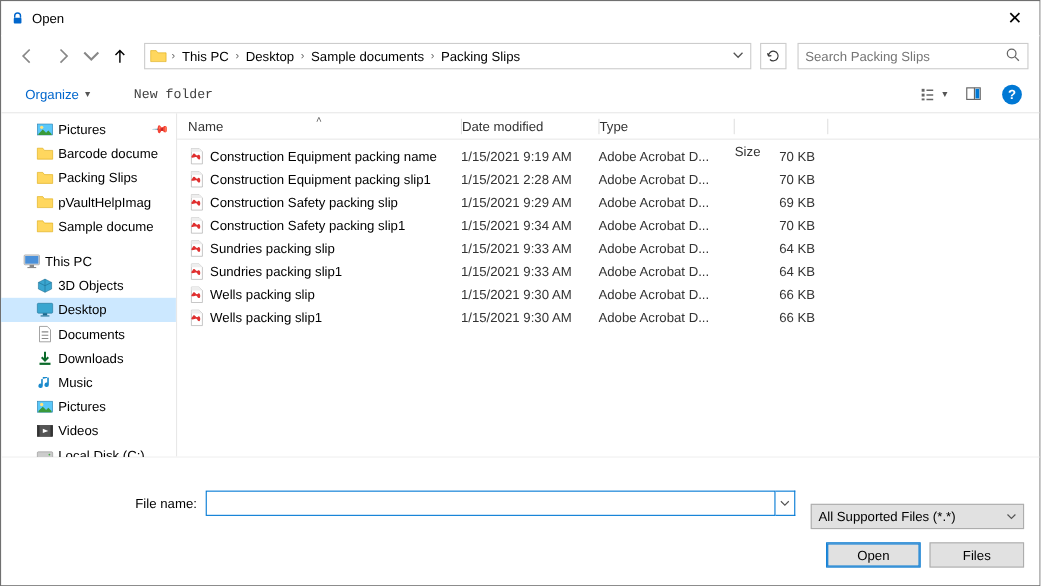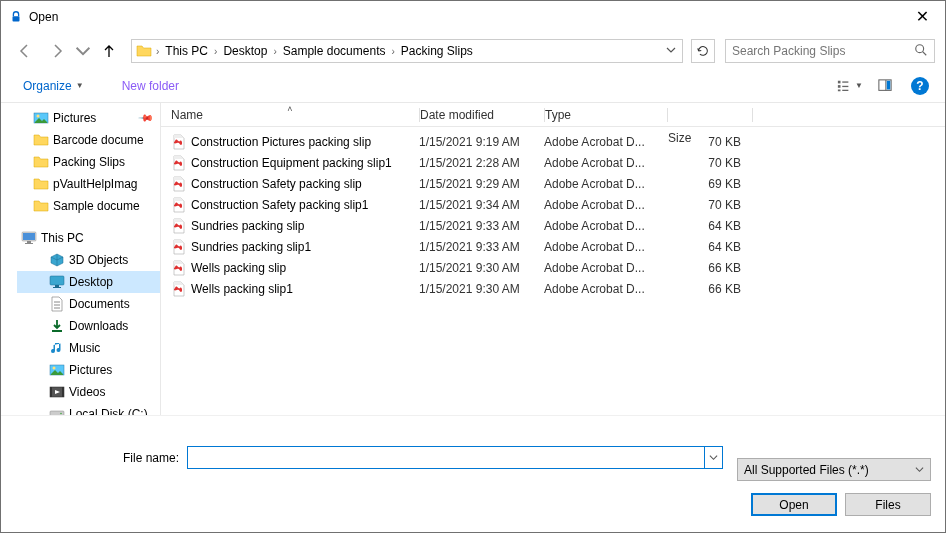--- a/index.html
+++ b/index.html
@@ -18,29 +18,29 @@
     .bc-sep { color: #666; padding: 0 2px; font-size: 10px; }
     .bc-item { padding: 0 4px; height: 100%; display: flex; align-items: center; cursor: pointer; }
     .bc-spacer { flex: 1; }
     .bc-drop { padding: 0 6px; color: #666; cursor: pointer; }
     .refresh-btn { width: 24px; height: 24px; border: 1px solid #ccc; display: flex; align-items: center; justify-content: center; cursor: pointer; margin-right: 6px; }
     .search-box { width: 210px; height: 24px; border: 1px solid #ccc; display: flex; align-items: center; padding: 0 6px; background: #fff; }
     .search-input { flex: 1; border: none; outline: none; font-size: 12px; color: #888; background: transparent; }
     .search-icon { width: 14px; height: 14px; color: #666; }
     .toolbar { height: 34px; display: flex; align-items: center; padding: 0 16px; border-bottom: 1px solid #e8e8e8; }
     .organize-btn { color: #0066cc; cursor: pointer; padding: 4px 6px; display: flex; align-items: center; gap: 4px; }
-    .new-folder-btn { color: #8b5cf6; cursor: pointer; padding: 4px 8px; margin-left: 24px; }
+    .new-folder-btn { color: #404040; cursor: pointer; padding: 4px 8px; margin-left: 24px; font-family: Liberation Mono, monospace; }
     .toolbar-spacer { flex: 1; }
     .view-btn { width: 32px; height: 24px; display: flex; align-items: center; justify-content: center; cursor: pointer; color: #666; margin: 0 2px; }
     .help-btn { width: 18px; height: 18px; border-radius: 50%; background: #0078d4; color: #fff; display: flex; align-items: center; justify-content: center; font-weight: bold; margin-left: 8px; cursor: pointer; font-size: 12px; }
     .main-area { flex: 1; display: flex; min-height: 0; }
     .sidebar { width: 160px; border-right: 1px solid #e8e8e8; overflow-y: auto; padding: 4px 0; }
     .sidebar-item { display: flex; align-items: center; padding: 2px 8px 2px 20px; height: 22px; cursor: pointer; gap: 4px; white-space: nowrap; overflow: hidden; }
     .sidebar-item.indent1 { padding-left: 32px; }
-    .sidebar-item.indent2 { padding-left: 32px; margin-left: 16px; }
+    .sidebar-item.indent2 { padding-left: 32px; }
     .sidebar-item.selected { background: #cce8ff; }
     .sidebar-item .side-icon { width: 16px; height: 16px; flex-shrink: 0; display: flex; align-items: center; justify-content: center; }
     .sidebar-item .pin { margin-left: auto; color: #888; font-size: 10px; transform: rotate(45deg); }
     .sidebar-sep { height: 10px; }
     .content { flex: 1; display: flex; flex-direction: column; }
     .col-headers { height: 24px; display: flex; align-items: center; border-bottom: 1px solid #e8e8e8; color: #333; font-size: 12px; }
     .col-name { width: 258px; padding-left: 10px; position: relative; }
     .col-date { width: 124px; }
     .col-type { width: 122px; }
     .col-size { width: 84px; text-align: left; margin-top: 46px; }
@@ -319,21 +319,21 @@
         <div class="col-sep"></div>
       </div>
       <div class="file-list" id="file-list">
           <div class="file-row">
             <div class="file-name-cell">
               <span class="pdf-icon"><svg viewBox="0 0 16 16" width="16" height="16">
                   <path d="M3 1 h7 l3 3 v11 H3 z" fill="#fff" stroke="#aaa" stroke-width="0.6"></path>
                   <path d="M3 1 h7 l3 3 H3 z" fill="#eee"></path>
                   <path d="M4 7 c2 -4 3 2 5 0 c2 -2 3 4 1 4 c-2 0 -1 -3 -4 -2 c-3 1 -4 0 -2 -2 z" fill="#e03030"></path>
                 </svg></span>
-              <span>Construction Pictures packing slip</span>
+              <span>Construction Equipment packing name</span>
             </div>
             <div class="file-date-cell">1/15/2021 9:19 AM</div>
             <div class="file-type-cell">Adobe Acrobat D...</div>
             <div class="file-size-cell">70 KB</div>
           </div>
           <div class="file-row">
             <div class="file-name-cell">
               <span class="pdf-icon"><svg viewBox="0 0 16 16" width="16" height="16">
                   <path d="M3 1 h7 l3 3 v11 H3 z" fill="#fff" stroke="#aaa" stroke-width="0.6"></path>
                   <path d="M3 1 h7 l3 3 H3 z" fill="#eee"></path>

